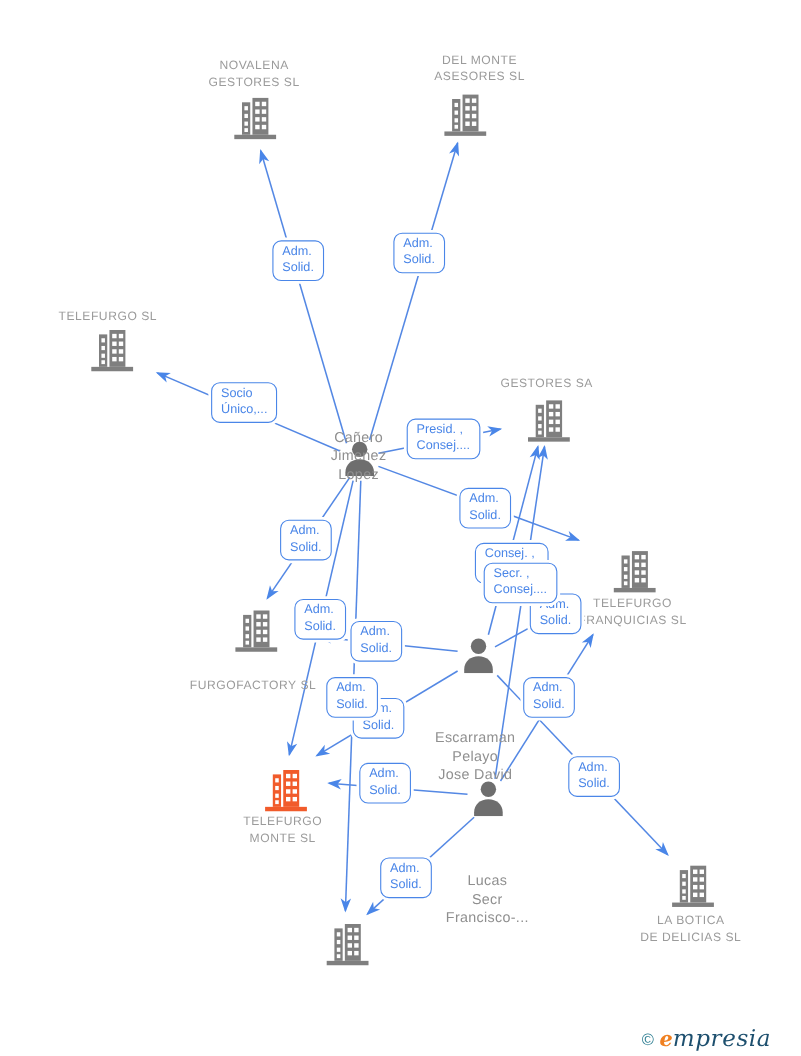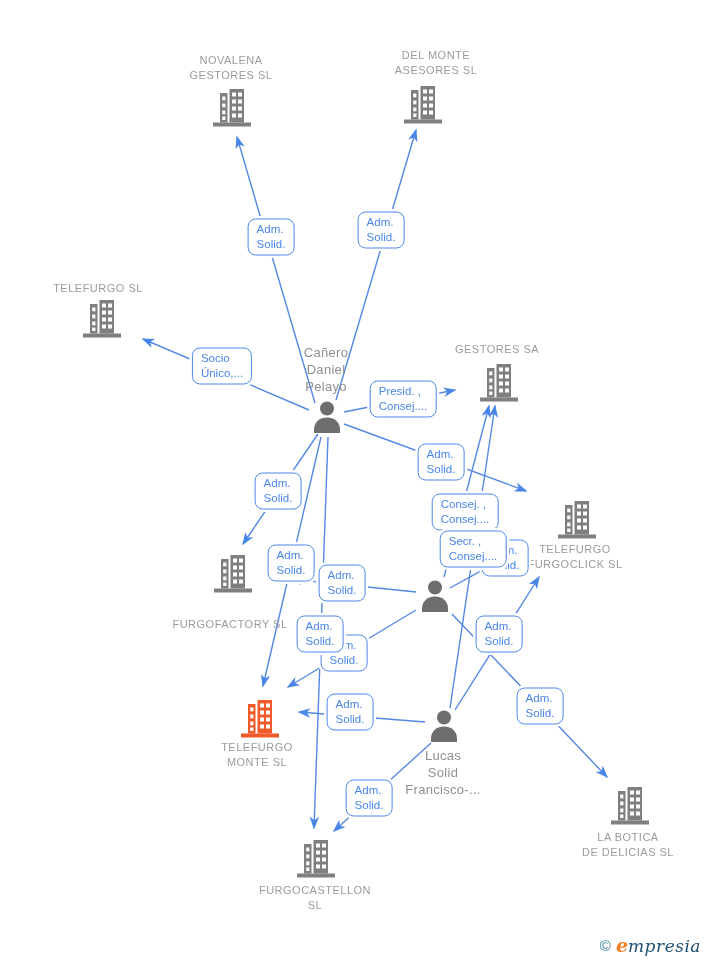--- a/index.html
+++ b/index.html
@@ -8,33 +8,33 @@
   .edges{position:absolute;left:0;top:0;}
   
   .icon{position:absolute;transform:translate(-50%,-50%);}
   .bicon{fill:#7f7f7f;}
   .bicon.orange{fill:#f15b2b;}
   .picon{fill:#6e6e6e;}
   
   .clabel{position:absolute;transform:translate(-50%,-50%);text-align:center;
           font-size:11px;line-height:15px;color:#9b9b9b;letter-spacing:.5px;white-space:nowrap;}
   .plabel{position:absolute;transform:translate(-50%,-50%);text-align:center;
-          font-size:13px;line-height:17px;color:#8f8f8f;letter-spacing:.3px;white-space:nowrap;}
+          font-size:13px;line-height:17px;color:#8f8f8f;letter-spacing:.3px;white-space:nowrap;margin-top:45px;}
   
   .ebox{position:absolute;transform:translate(-50%,-50%);background:#ffffff;
         border:1.5px solid #4a86e8;border-radius:8px;box-shadow:0 0 0 2.5px #ffffff;
         color:#4a86e8;font-size:11.5px;line-height:15px;padding:2px 8px 3px 8px;
         white-space:nowrap;text-align:left;}
   
   .wm{position:absolute;right:3px;bottom:4px;white-space:nowrap;}
   .wm .c{color:#2e7e92;font-size:15px;vertical-align:1px;}
   .wm .b1{color:#f08021;font-family:"DejaVu Serif",serif;font-style:italic;
           font-weight:bold;font-size:19px;margin-left:5px;}
   .wm .b2{color:#1d4f6e;font-family:"DejaVu Serif",serif;font-style:italic;
-          font-size:17px;letter-spacing:.5px;}
+          font-size:21px;letter-spacing:.5px;}
 </style>
 </head>
 <body>
 
 <div class="stage">
 
   <svg width="0" height="0" style="position:absolute">
     <defs>
       <symbol id="building" viewBox="0 0 44 42">
         <rect x="3" y="36.5" width="38" height="4"></rect>
@@ -115,73 +115,74 @@
     </svg>
   <div class="clabel" style="left:497px;top:349px">
     <div>GESTORES SA</div>
   </div>
 
   <svg class="icon bicon" style="left:577px;top:519px" width="44" height="42" viewBox="0 0 44 42">
       <use href="#building" xlink:href="#building"></use>
     </svg>
   <div class="clabel" style="left:575px;top:557px">
     <div>TELEFURGO</div>
-    <div>FURGOCLICK SL</div>
+    <div>FRANQUICIAS SL</div>
   </div>
 
   <svg class="icon bicon" style="left:233px;top:573px" width="44" height="42" viewBox="0 0 44 42">
       <use href="#building" xlink:href="#building"></use>
     </svg>
   <div class="clabel" style="left:230px;top:624px">
     <div>FURGOFACTORY SL</div>
   </div>
 
   <svg class="icon bicon orange" style="left:260px;top:718px" width="44" height="42" viewBox="0 0 44 42">
       <use href="#building" xlink:href="#building"></use>
     </svg>
   <div class="clabel" style="left:257px;top:755px">
     <div>TELEFURGO</div>
     <div>MONTE SL</div>
   </div>
 
   <svg class="icon bicon" style="left:316px;top:858px" width="44" height="42" viewBox="0 0 44 42">
       <use href="#building" xlink:href="#building"></use>
     </svg>
-  <div class="clabel" style="left:315px;top:898px">
-    <div>FURGOCASTELLON</div>
-    <div>SL</div>
-  </div>
 
   <svg class="icon bicon" style="left:630px;top:805px" width="44" height="42" viewBox="0 0 44 42">
       <use href="#building" xlink:href="#building"></use>
     </svg>
   <div class="clabel" style="left:628px;top:845px">
     <div>LA BOTICA</div>
     <div>DE DELICIAS  SL</div>
   </div>
 
   <svg class="icon picon" style="left:327px;top:417px" width="30" height="32" viewBox="0 0 30 32">
       <use href="#person" xlink:href="#person"></use>
     </svg>
   <div class="plabel" style="left:326px;top:369px">
     <div>Cañero</div>
-    <div>Daniel</div>
-    <div>Pelayo</div>
+    <div>Jimenez</div>
+    <div>Lopez</div>
   </div>
 
   <svg class="icon picon" style="left:435px;top:596px" width="30" height="32" viewBox="0 0 30 32">
       <use href="#person" xlink:href="#person"></use>
     </svg>
+  <div class="plabel" style="left:432px;top:642px">
+    <div>Escarraman</div>
+    <div>Pelayo</div>
+    <div>Jose David</div>
+  </div>
 
   <svg class="icon picon" style="left:444px;top:726px" width="30" height="32" viewBox="0 0 30 32">
       <use href="#person" xlink:href="#person"></use>
     </svg>
   <div class="plabel" style="left:443px;top:772px">
     <div>Lucas</div>
-    <div>Solid</div>
+    <div>Secr</div>
     <div>Francisco-...</div>
   </div>
 
   <div class="ebox" style="left:271px;top:237px">
     <div>Adm.</div>
     <div>Solid.</div>
   </div>
   <div class="ebox" style="left:381px;top:230px">
     <div>Adm.</div>
     <div>Solid.</div>
@@ -203,21 +204,21 @@
     <div>Consej....</div>
   </div>
   <div class="ebox" style="left:278px;top:491px">
     <div>Adm.</div>
     <div>Solid.</div>
   </div>
   <div class="ebox" style="left:505px;top:558px">
     <div>Adm.</div>
     <div>Solid.</div>
   </div>
-  <div class="ebox" style="left:473px;top:549px">
+  <div class="ebox" style="left:473px;top:530px">
     <div>Secr. ,</div>
     <div>Consej....</div>
   </div>
   <div class="ebox" style="left:291px;top:563px">
     <div>Adm.</div>
     <div>Solid.</div>
   </div>
   <div class="ebox" style="left:342px;top:583px">
     <div>Adm.</div>
     <div>Solid.</div>

